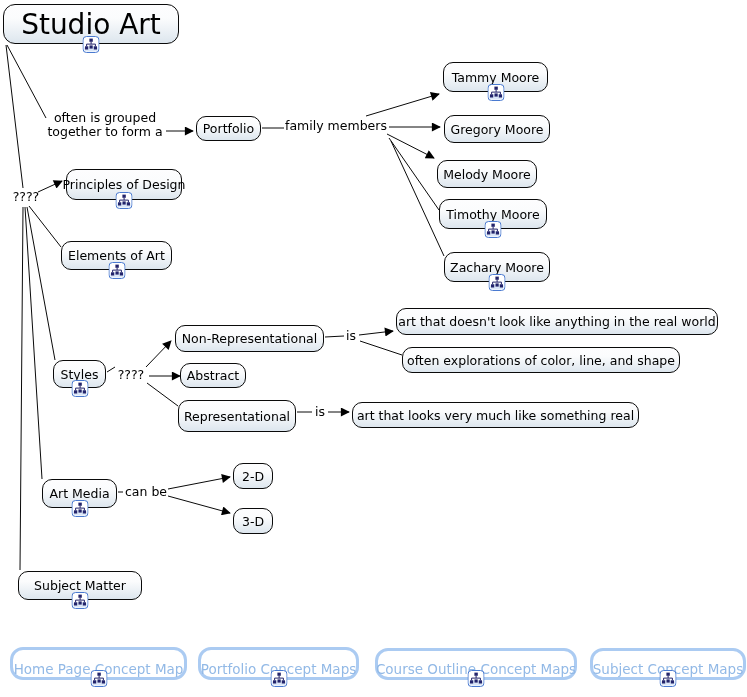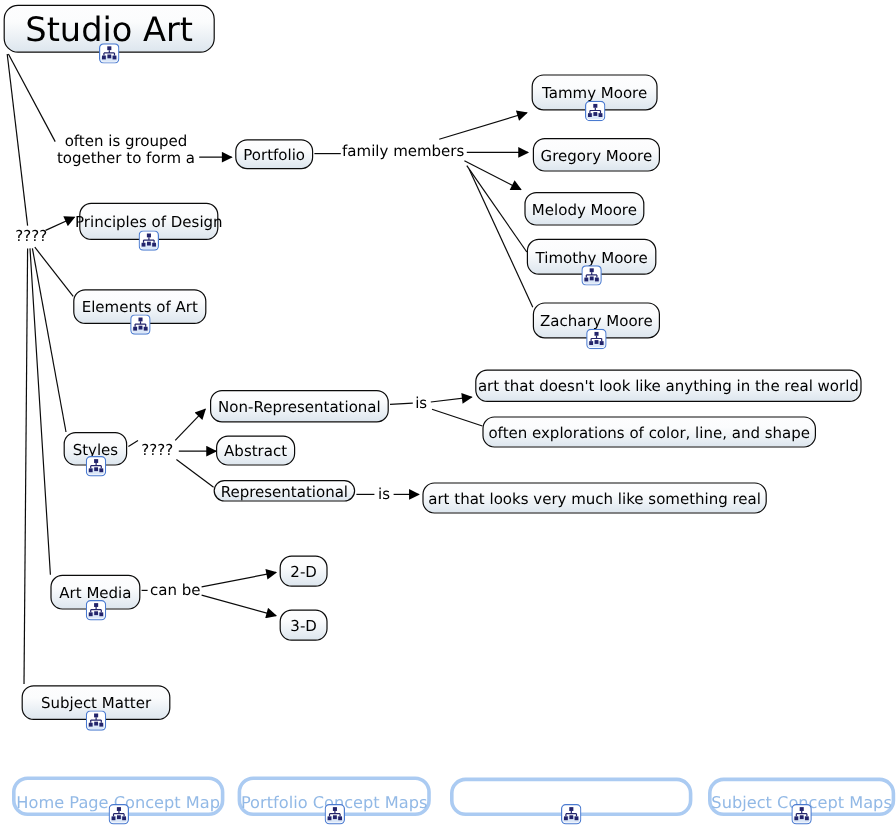--- a/index.html
+++ b/index.html
@@ -224,21 +224,21 @@
 </div>
 
 <div class="node" style="left:175px;top:325px;width:149px;height:27px;">
   <span>Non-Representational</span>
 </div>
 
 <div class="node" style="left:180px;top:363px;width:66px;height:25px;">
   <span>Abstract</span>
 </div>
 
-<div class="node" style="left:178px;top:400px;width:118px;height:18px;">
+<div class="node" style="left:178px;top:400px;width:118px;height:32px;">
   <span>Representational</span>
 </div>
 
 <div class="node" style="left:396px;top:308px;width:322px;height:27px;">
   <span>art that doesn't look like anything in the real world</span>
 </div>
 
 <div class="node" style="left:402px;top:347px;width:278px;height:26px;">
   <span>often explorations of color, line, and shape</span>
 </div>
@@ -338,20 +338,21 @@
       <line x1="4.1" y1="8.1" x2="4.1" y2="10.3"></line>
       <line x1="12.9" y1="8.1" x2="12.9" y2="10.3"></line>
       <rect x="2.5" y="10.3" width="3.2" height="3.2" stroke="none"></rect>
       <rect x="7" y="9.4" width="3.2" height="3.2" stroke="none"></rect>
       <rect x="11.3" y="10.3" width="3.2" height="3.2" stroke="none"></rect>
     </g>
   </svg>
 </span>
 </div>
 <div class="footer-btn" style="left:375px;top:648px;width:202px;height:32px;">
+  <span>Course Outline Concept Maps</span>
   <span class="cmap-icon">
   <svg width="17" height="17" viewBox="0 0 17 17" xmlns="http://www.w3.org/2000/svg">
     <rect x="0.5" y="0.5" width="16" height="16" rx="3.5" fill="#ffffff" stroke="#4a7ad0" stroke-width="1"></rect>
     <rect x="1.6" y="10.2" width="13.8" height="5.2" rx="2.5" fill="#dbe7f8"></rect>
     <g fill="#23246b" stroke="#23246b" stroke-width="1">
       <rect x="6.9" y="2.6" width="3.4" height="3.2" stroke="none"></rect>
       <line x1="8.6" y1="5.8" x2="8.6" y2="8.1"></line>
       <line x1="4.1" y1="8.1" x2="12.9" y2="8.1"></line>
       <line x1="4.1" y1="8.1" x2="4.1" y2="10.3"></line>
       <line x1="12.9" y1="8.1" x2="12.9" y2="10.3"></line>

